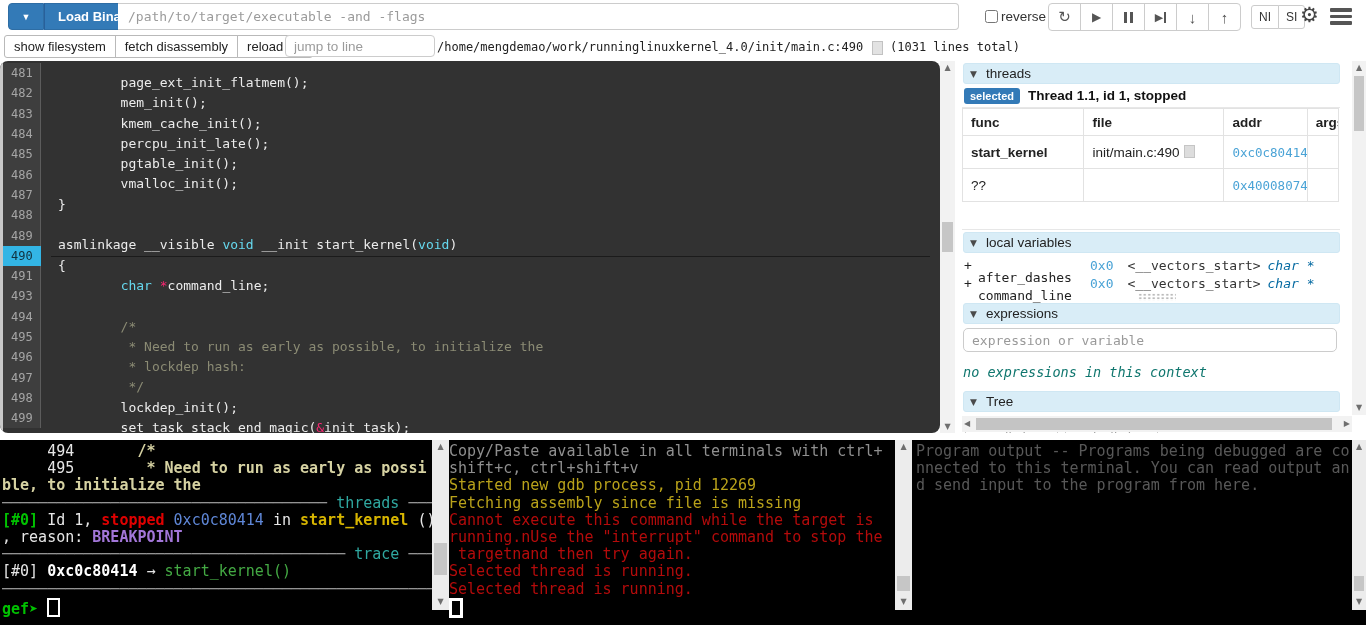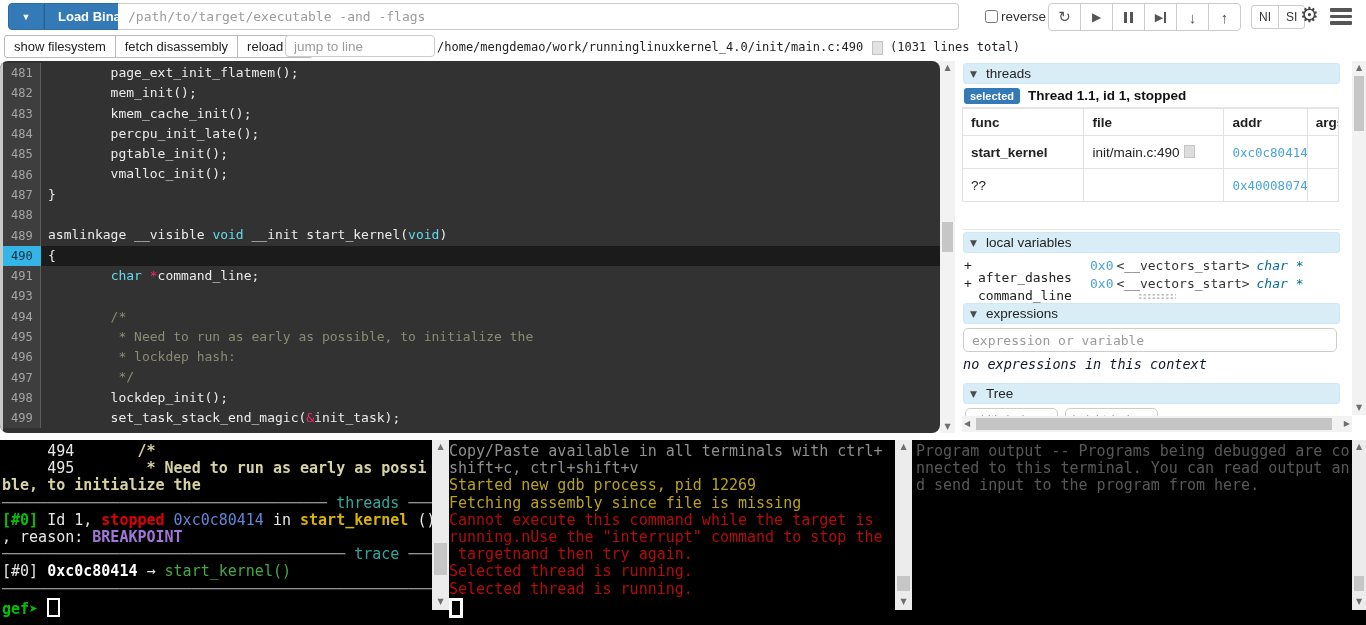--- a/index.html
+++ b/index.html
@@ -44,21 +44,21 @@
   .fpath{position:absolute;left:437px;top:7px;font-family:"DejaVu Sans Mono",monospace;font-size:12px;color:#222;white-space:pre;}
   .fic2{position:absolute;left:872px;top:8px;width:9px;height:12px;background:#e2e2e2;border:1px solid #c2c2c2;}
   .ltotal{position:absolute;left:890px;top:7px;font-family:"DejaVu Sans Mono",monospace;font-size:12px;color:#222;}
   
   .codearea{position:absolute;left:0;top:61px;width:940px;height:372px;background:#323232;overflow:hidden;border-radius:8px;}
   .codestrip{position:absolute;left:0;top:0;width:3px;height:372px;background:#c8c8c8;z-index:3;}
   .coderows{position:absolute;left:3px;top:2px;right:0;}
   .crow{display:flex;height:20.3px;}
   .gut{width:29px;min-width:29px;padding-left:8px;font-family:"DejaVu Sans Mono",monospace;font-size:12px;color:#a5a5a5;
     background:#3e3e3e;display:flex;align-items:center;border-right:1px solid #5c5c5c;cursor:pointer;}
-  .crow pre{margin:0;font-family:"DejaVu Sans Mono",monospace;font-size:13px;line-height:20.3px;color:#ececec;
+  .crow pre{margin:10px;font-family:"DejaVu Sans Mono",monospace;font-size:13px;line-height:20.3px;color:#ececec;
     padding-left:7px;white-space:pre;flex:1;}
   .crow.hl pre{background:#1b1b1b;}
   .crow.hl .gut{background:#33b5e5;color:#11303d;border-right-color:#33b5e5;}
   .cs-p{color:#ececec;} .cs-k{color:#66d9ef;} .cs-o{color:#f92672;} .cs-c{color:#8b8b74;}
   
   .sbv{background:#f2f2f2;}
   .sar{color:#6f6f6f;font-size:8px;text-align:center;line-height:13px;height:13px;cursor:pointer;font-family:"DejaVu Sans",sans-serif;}
   .sth{position:absolute;left:2px;right:2px;background:#c6c6c6;cursor:pointer;}
   .codescroll{position:absolute;left:940px;top:61px;width:15px;height:372px;}
   
@@ -74,29 +74,29 @@
     overflow:hidden;white-space:nowrap;}
   table.threads th{font-weight:bold;height:18px;}
   table.threads td{height:24px;}
   .col-func{width:105px;} .col-file{width:121px;} .col-addr{width:72px;} .col-args{width:27px;}
   td.addr{color:#4aa3d6;font-family:"DejaVu Sans Mono",monospace;font-size:12.5px;cursor:pointer;}
   .fic{display:inline-block;width:9px;height:11px;background:#ddd;border:1px solid #c5c5c5;margin-left:4px;vertical-align:-1px;}
   .thfill{height:27px;border-bottom:1px solid #e7e7e7;margin-right:12px;}
   .lvrow{font-family:"DejaVu Sans Mono",monospace;font-size:13px;height:18px;display:flex;align-items:center;color:#222;}
   .plus{width:14px;padding-left:2px;cursor:pointer;}
   .lvname{width:112px;margin-top:25px;}
-  .lvaddr{color:#4aa3d6;margin-right:3px;}
+  .lvaddr{color:#4aa3d6;margin-right:14px;}
   .lvsym{color:#333;margin-right:7px;}
   .lvtype{font-style:italic;color:#0369a1;}
   .dots{width:38px;height:8px;margin:1px auto 0 auto;
     background-image:radial-gradient(#b5b5b5 1px,transparent 1.2px);background-size:4.5px 3.5px;cursor:row-resize;}
   .exprin{display:block;margin:4px 12px 0 1px;width:364px;height:22px;border:1px solid #ccc;border-radius:5px;
     font-family:"DejaVu Sans Mono",monospace;font-size:13px;padding:0 0 0 8px;color:#444;}
   .exprin::placeholder{color:#999;}
-  .noexpr{font-family:"DejaVu Sans Mono",monospace;font-style:italic;font-size:13.5px;color:#0f172a;margin:4px 0 11px 1px;}
+  .noexpr{font-family:"DejaVu Sans Mono",monospace;font-style:italic;font-size:13.5px;color:#0f766e;margin:12px 0 11px 1px;}
   .treeinp{width:85px;height:22px;border:1px solid #ccc;border-radius:5px;margin:4px 0 0 3px;font-size:12.5px;
     padding:0 0 0 6px;color:#444;}
   .treeinp::placeholder{color:#9b9b9b;}
   .hscroll{position:absolute;left:0;top:355px;width:390px;height:16px;background:#f2f2f2;}
   .hscroll .lar{position:absolute;left:2px;top:0;line-height:16px;}
   .hscroll .rar{position:absolute;right:2px;top:0;line-height:16px;}
   .hth{position:absolute;left:14px;top:2px;width:356px;height:12px;background:#c4c4c4;cursor:pointer;}
   .sidevscroll{position:absolute;left:1352px;top:61px;width:14px;height:354px;}
   
   .terms{position:absolute;left:0;top:440px;width:1366px;height:185px;background:#000;}

